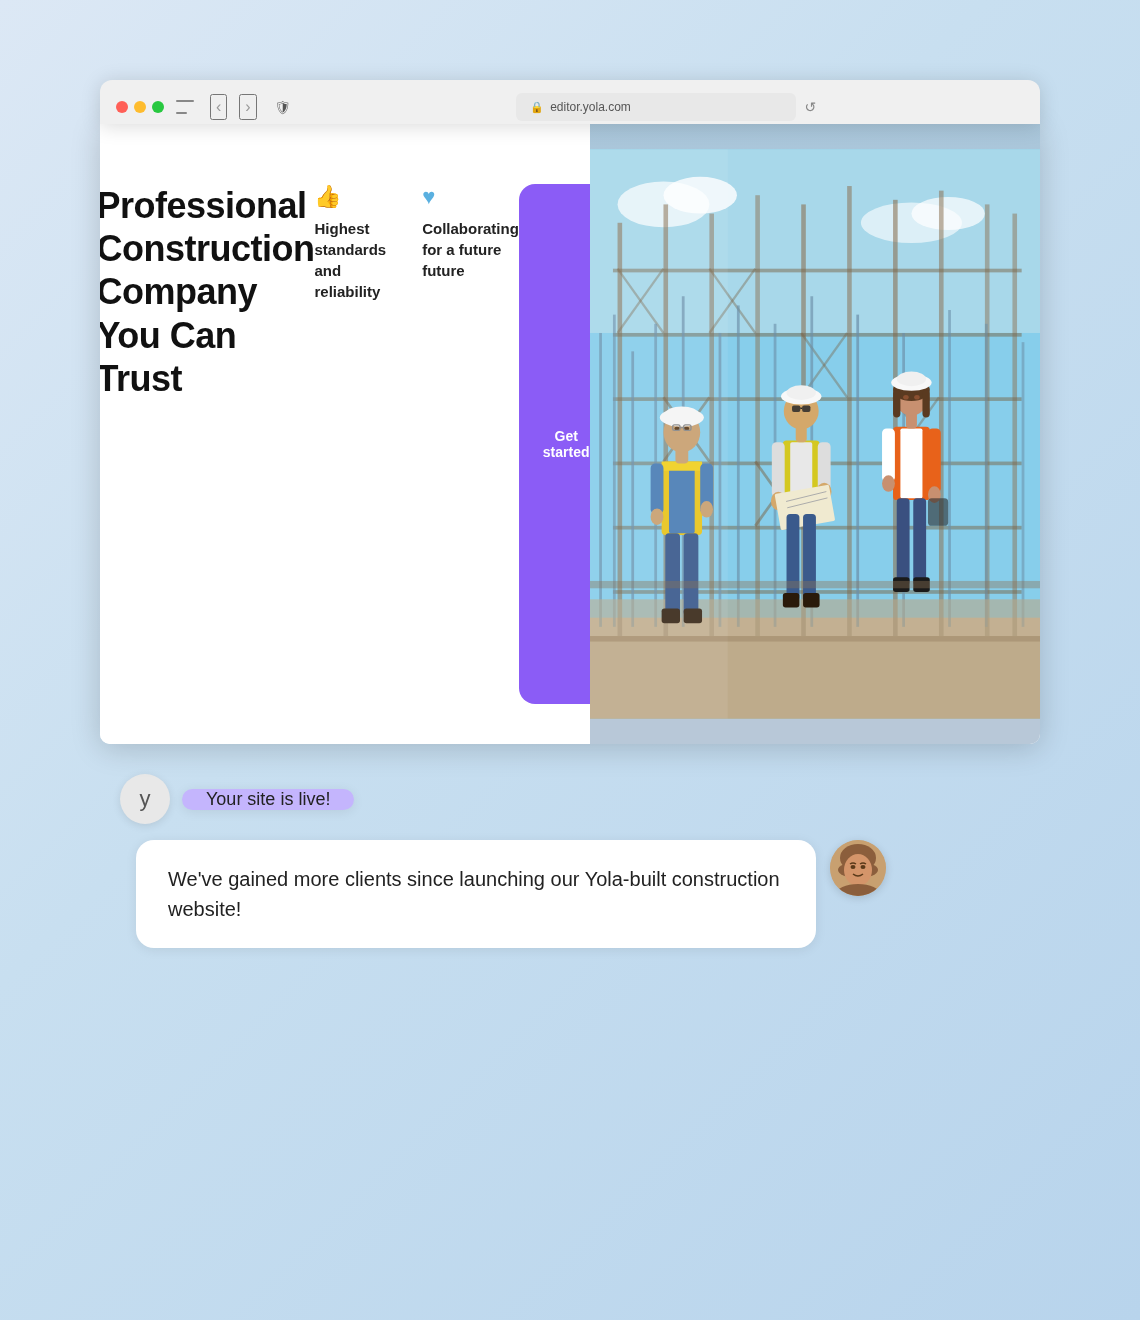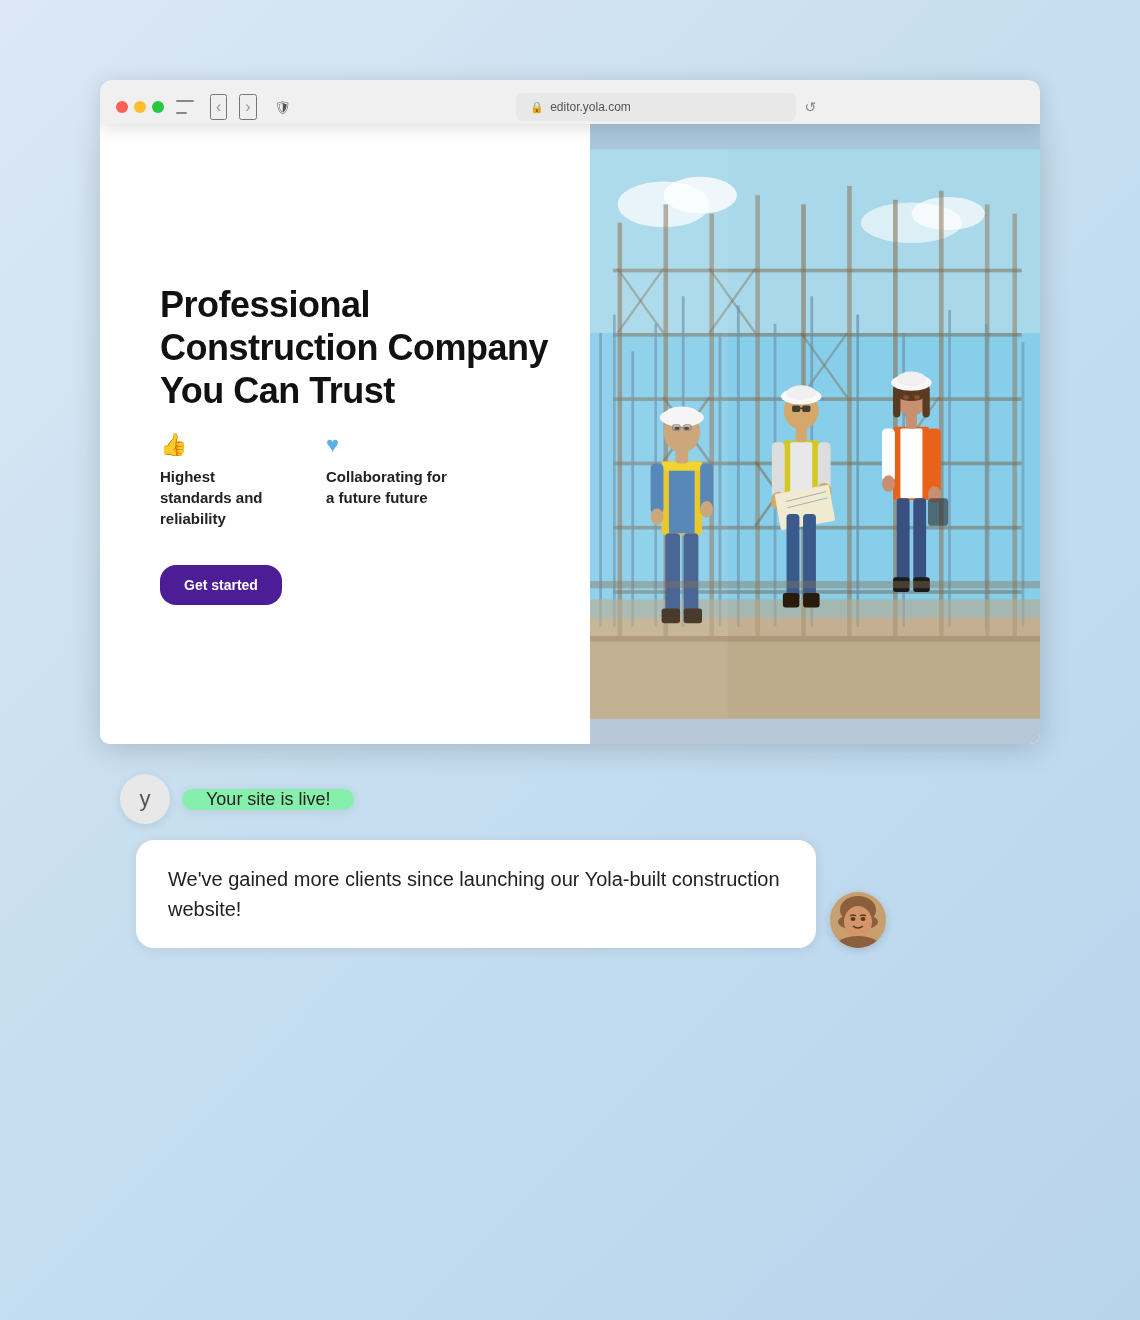--- a/index.html
+++ b/index.html
@@ -125,21 +125,21 @@
       overflow: hidden;
       box-shadow: 0 4px 30px rgba(0,0,0,0.18);
       display: flex;
       position: relative;
     }
 
     .website-left {
       width: 490px;
       padding: 60px 40px 40px 60px;
       display: flex;
-      flex-direction: column;
+      flex-direction: row;
       justify-content: center;
       background: #fff;
     }
 
     .hero-title {
       font-size: 36px;
       font-weight: 800;
       color: #111;
       line-height: 1.2;
       margin-bottom: 20px;
@@ -174,21 +174,21 @@
 
     .feature-label {
       font-size: 15px;
       font-weight: 600;
       color: #222;
       line-height: 1.4;
       max-width: 130px;
     }
 
     .cta-button {
-      background: #4c1d95;
+      background: #8b5cf6;
       color: #fff;
       border: none;
       border-radius: 16px;
       padding: 12px 24px;
       font-size: 14px;
       font-weight: 600;
       cursor: pointer;
       width: fit-content;
     }
 
@@ -239,36 +239,35 @@
       align-items: center;
       justify-content: center;
       font-size: 22px;
       font-weight: 300;
       color: #555;
       flex-shrink: 0;
       box-shadow: 0 2px 8px rgba(0,0,0,0.1);
     }
 
     .bubble-left {
-      background: #86efac;
+      background: #c4b5fd;
       border-radius: 18px;
       padding: 0 24px;
       box-shadow: 0 2px 12px rgba(0,0,0,0.08);
       max-width: 300px;
     }
 
     .bubble-text {
       font-size: 18px;
       font-weight: 500;
       color: #222;
     }
 
     .chat-bubble-right {
       display: flex;
-      align-items: flex-end;
       gap: 14px;
       justify-content: flex-start;
       padding-left: 16px;
     }
 
     .bubble-right {
       background: #fff;
       border-radius: 18px;
       padding: 24px 32px;
       box-shadow: 0 2px 12px rgba(0,0,0,0.08);

